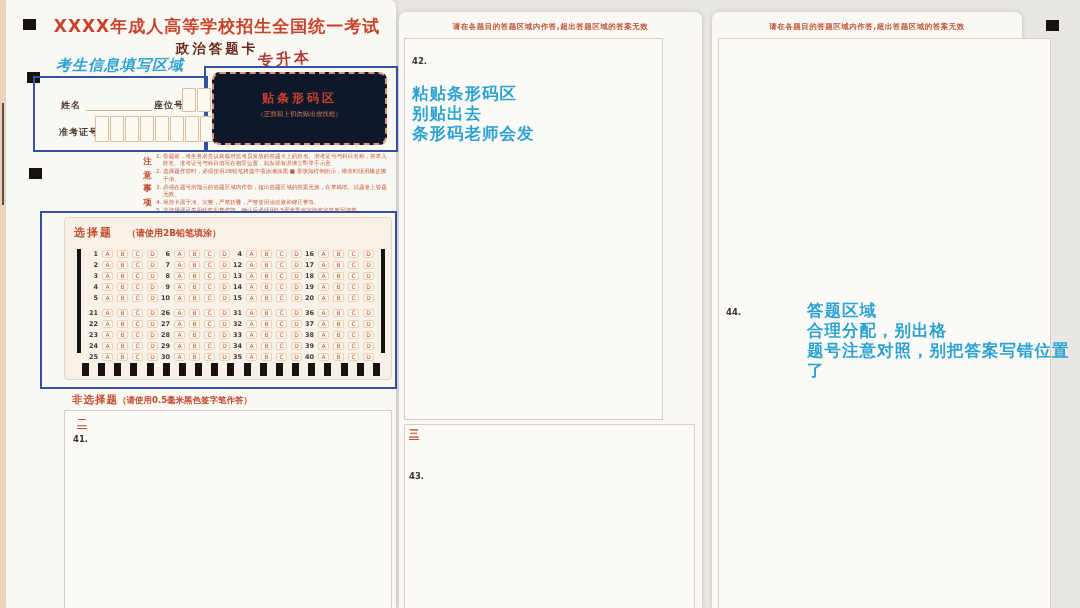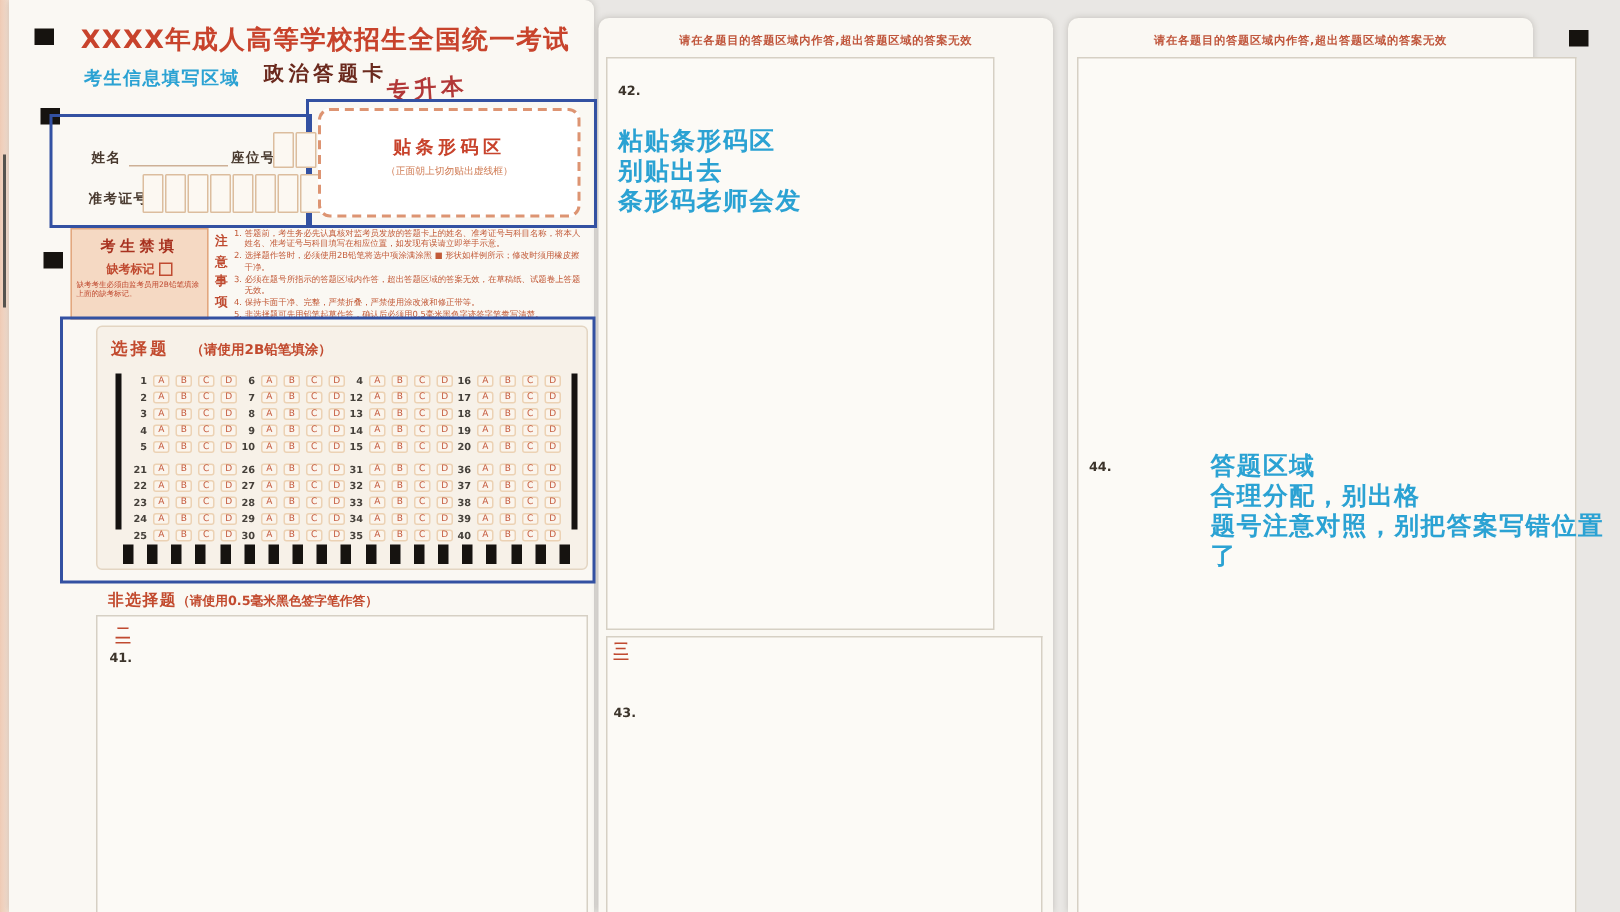--- a/index.html
+++ b/index.html
@@ -26,39 +26,39 @@
   #sheet-subtitle{left:46px;top:40px;width:342px;text-align:center;font-size:13.5px;font-weight:bold;color:#6b2a1e;letter-spacing:3px;}
   #level-label{left:258px;top:50px;font-size:15px;font-weight:bold;color:#b23838;letter-spacing:3px;transform:rotate(-4deg);}
 
   
   .blue-rect{border:2px solid #3351a2;}
   #info-rect{left:33px;top:76px;width:171px;height:72px;}
   #barcode-rect{left:204px;top:66px;width:190px;height:82px;}
   #choice-rect{left:40px;top:211px;width:353px;height:174px;}
 
   .ann{color:#2ba2d3;font-weight:bold;}
-  #ann-info{left:56px;top:44px;font-size:12px;letter-spacing:1px;}
+  #ann-info{left:56px;top:56px;font-size:15px;letter-spacing:1px;font-style:italic;}
   .ann-block .ann-line{font-size:16.5px;line-height:20px;letter-spacing:1px;}
   #ann-barcode{left:412px;top:84px;}
   #ann-choice{left:399px;top:285px;}
   #ann-answer{left:762px;top:301px;line-height:21px;margin-left:45px;}
 
   
   .fld{font-size:9px;font-weight:bold;color:#4a3b30;letter-spacing:1px;}
   #name-label{left:61px;top:99px;}
   #name-line{left:86px;top:110px;width:66px;height:1px;background:#cdb096;}
   #seat-label{left:154px;top:99px;}
   #seat-boxes{left:182px;top:88px;display:flex;gap:1px;}
   #ticket-label{left:59px;top:126px;}
   #ticket-boxes{left:95px;top:116px;display:flex;gap:1px;}
   .cellbox{width:12px;height:24px;border:1px solid #dcbd9e;background:#fcf8f2;border-radius:1px;}
   #seat-boxes .cellbox{height:22px;}
 
   
-  #barcode-box{left:212px;top:72px;width:171px;height:69px;border:2px dashed #dd9472;border-radius:8px;background:#ffffff;text-align:center;}
+  #barcode-box{left:212px;top:72px;width:171px;height:69px;border:2px dashed #dd9472;border-radius:8px;background:#0f172a;text-align:center;}
   #barcode-title{margin-top:16px;font-size:12px;font-weight:bold;color:#c8432c;letter-spacing:3px;}
   #barcode-note{margin-top:3px;font-size:6.5px;color:#cf7a52;}
 
   
   #forbid-box{left:47px;top:152px;width:90px;height:59px;background:#f5d9c3;border:1px solid #e2a77f;text-align:center;}
   #forbid-title{margin-top:4px;font-size:10px;font-weight:bold;color:#a83220;letter-spacing:3px;}
   #absent-row{margin-top:3px;font-size:8px;color:#c04a30;font-weight:bold;}
   .absent-tickbox{display:inline-block;width:7px;height:7px;border:1px solid #c04a30;vertical-align:middle;margin-left:3px;}
   #absent-note{margin-top:2px;padding:0 3px;font-size:5px;line-height:6px;color:#c04a30;text-align:left;}
   #notice-vlabel{left:141px;top:155px;width:13px;font-size:8.5px;font-weight:bold;color:#bf4a30;}
@@ -149,27 +149,20 @@
       <span class="cellbox"></span>
       <span class="cellbox"></span>
       <span class="cellbox"></span>
     </div>
 
   <div class="abs" id="barcode-box">
     <div id="barcode-title">贴条形码区</div>
     <div id="barcode-note">（正面朝上切勿贴出虚线框）</div>
   </div>
 
-  <div class="abs" id="forbid-box">
-    <div id="forbid-title">考生禁填</div>
-    <div id="absent-row">
-      <span>缺考标记</span><span class="absent-tickbox"></span>
-    </div>
-    <div id="absent-note">缺考考生必须由监考员用2B铅笔填涂上面的缺考标记。</div>
-  </div>
   <div class="abs" id="notice-vlabel">
       <span>注</span>
       <span>意</span>
       <span>事</span>
       <span>项</span>
     </div>
   <div class="abs" id="notice-list">
       <div class="n-item">1. 答题前，考生务必先认真核对监考员发放的答题卡上的姓名、准考证号与科目名称，将本人姓名、准考证号与科目填写在相应位置，如发现有误请立即举手示意。</div>
       <div class="n-item">2. 选择题作答时，必须使用2B铅笔将选中项涂满涂黑 ■ 形状如样例所示；修改时须用橡皮擦干净。</div>
       <div class="n-item">3. 必须在题号所指示的答题区域内作答，超出答题区域的答案无效，在草稿纸、试题卷上答题无效。</div>

